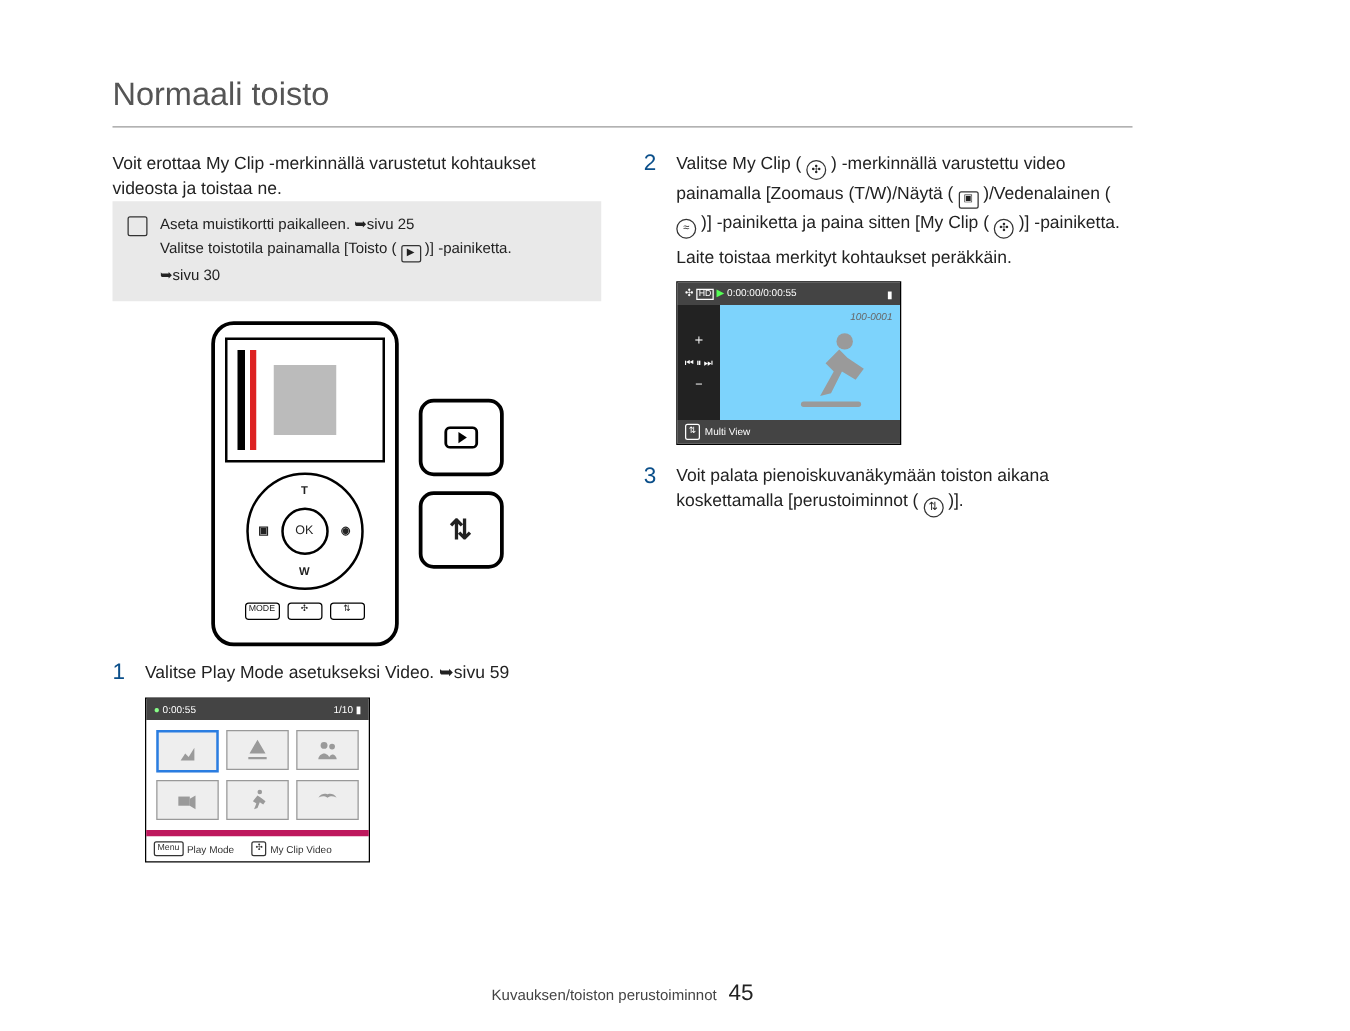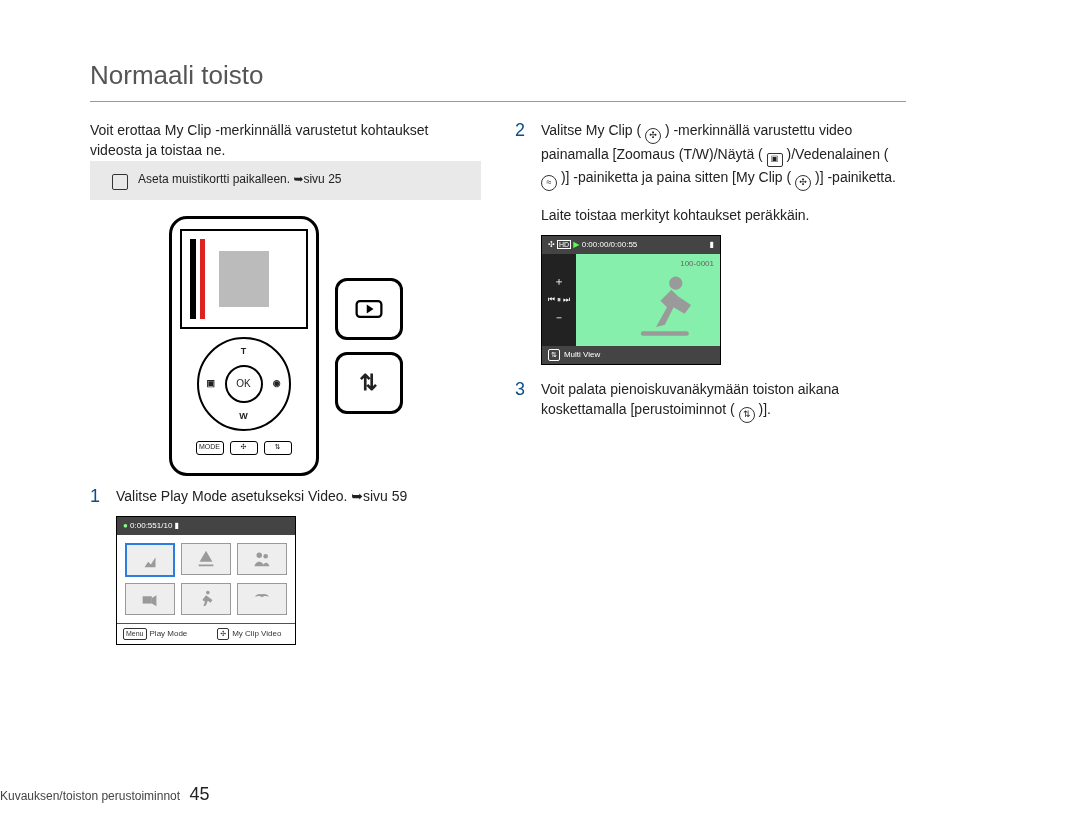--- a/index.html
+++ b/index.html
@@ -42,23 +42,23 @@
     font-size: 18px;
     color: #0b4f8a;
     font-weight: 600;
     letter-spacing: .3px;
     margin: 2px 0 12px 0;
   }
   .intro {
   }
   .note-box {
     background: #e9e9e9;
-    padding: 10px 12px 10px 22px;
-    display: flex;
-    align-items: flex-end;
+    padding: 10px 12px 10px 12px;
+    display: flex;
+    align-items: flex-start;
     gap: 10px;
     font-size: 12px;
     margin-bottom: 16px;
   }
   .note-icon {
     width: 16px;
     height: 16px;
     border: 1.5px solid #333;
     border-radius: 2px;
     box-sizing: border-box;
@@ -194,21 +194,21 @@
     color: #0b4f8a;
     font-size: 18px;
     font-weight: 400;
     line-height: 1.2;
     min-width: 16px;
   }
   .step-text {
     flex: 1;
   }
   .step-sub {
-    margin-top: 14px;
+    margin-top: 4px;
   }
   .ic-circle {
     display:inline-block;
     width:14px; height:14px;
     border:1px solid #333;
     border-radius:50%;
     text-align:center;
     line-height:12px;
     font-size:9px;
     vertical-align:-3px;
@@ -230,44 +230,44 @@
     width: 178px;
     border: 1px solid #000;
     margin-top: 10px;
     font-size: 8px;
     background:#fff;
   }
   .mini-lcd .bar {
     background: #444;
     color: #fff;
     display: flex;
-    justify-content: flex-start;
+    justify-content: space-between;
     padding: 3px 6px;
     font-size: 8px;
   }
   .mini-lcd .bar-green { color:#8f8;}
   .thumb-grid {
     display: grid;
     grid-template-columns: repeat(3, 1fr);
     gap: 6px;
     padding: 8px;
   }
   .thumb {
     height: 30px;
     border: 1px solid #999;
     background: #eee;
     display:flex; align-items:center; justify-content:center;
   }
   .thumb.selected { border: 2px solid #2a7de1; }
   .thumb svg { width: 22px; height: 22px; fill:#9a9a9a;}
   .mini-lcd .footer {
     display: flex;
-    gap: 30px;
+    gap: 14px;
     padding: 4px 6px;
-    border-top: 1px solid #be185d;
+    border-top: 5px solid #be185d;
     color:#333;
   }
   .mini-lcd .footer .tag {
     display:flex; align-items:center; gap:3px;
   }
   .mini-lcd .footer .keycap {
     border:1px solid #333; border-radius:2px; padding:0 2px; font-size:7px;
   }
   
   
@@ -299,21 +299,22 @@
     gap:4px;
     color:#fff;
     font-size:9px;
   }
   .side-controls .plus, .side-controls .minus { font-size:11px; }
   .side-controls .midrow { display:flex; gap:2px; }
   .side-controls .midrow span { font-size:8px;}
   .play-canvas {
     flex:1;
     position:relative;
-    background:#86efac;
+    background:#7dd3fc;
+    font-style:italic;
   }
   .play-canvas .fileno {
     position:absolute; top:4px; right:6px; color:#666; font-size:8px;
   }
   .skater {
     position:absolute; right:18px; bottom:6px;
     width:70px; height:70px; fill:#9a9a9a;
   }
   .play-lcd .footer {
     background:#444; color:#fff;
@@ -321,20 +322,21 @@
     padding:3px 6px;
   }
   .play-lcd .footer .keycap {
     border:1px solid #fff; border-radius:2px; padding:0 2px; font-size:7px;
   }
   
   .page-footer {
     position: absolute;
     bottom: 20px;
     left: 0; right: 0;
+    text-align: center;
     font-size: 12px;
     color: #444;
   }
   .page-footer .pg {
     font-size: 18px;
     color: #222;
     margin-left: 6px;
   }
 </style>
 </head>
@@ -349,20 +351,26 @@
 
     <div class="col">
 
 
       <div class="intro">Voit erottaa My Clip -merkinnällä varustetut kohtaukset videosta ja toistaa ne.</div>
 
       <div class="note-box">
         <span class="note-icon"></span>
         <div class="note-lines">
           <div>Aseta muistikortti paikalleen. ➥sivu 25</div>
+          <div>
+            <span>Valitse toistotila painamalla [Toisto (</span>
+            <span class="ic-rect">▶</span>
+            <span>)] -painiketta.</span>
+          </div>
+          <div>➥sivu 30</div>
         </div>
       </div>
 
       <div class="device-wrap figure">
         <div class="device-body">
           <div class="device-screen">
             <span class="screen-bars"></span>
             <span class="screen-red"></span>
             <span class="screen-thumb"></span>
           </div>

